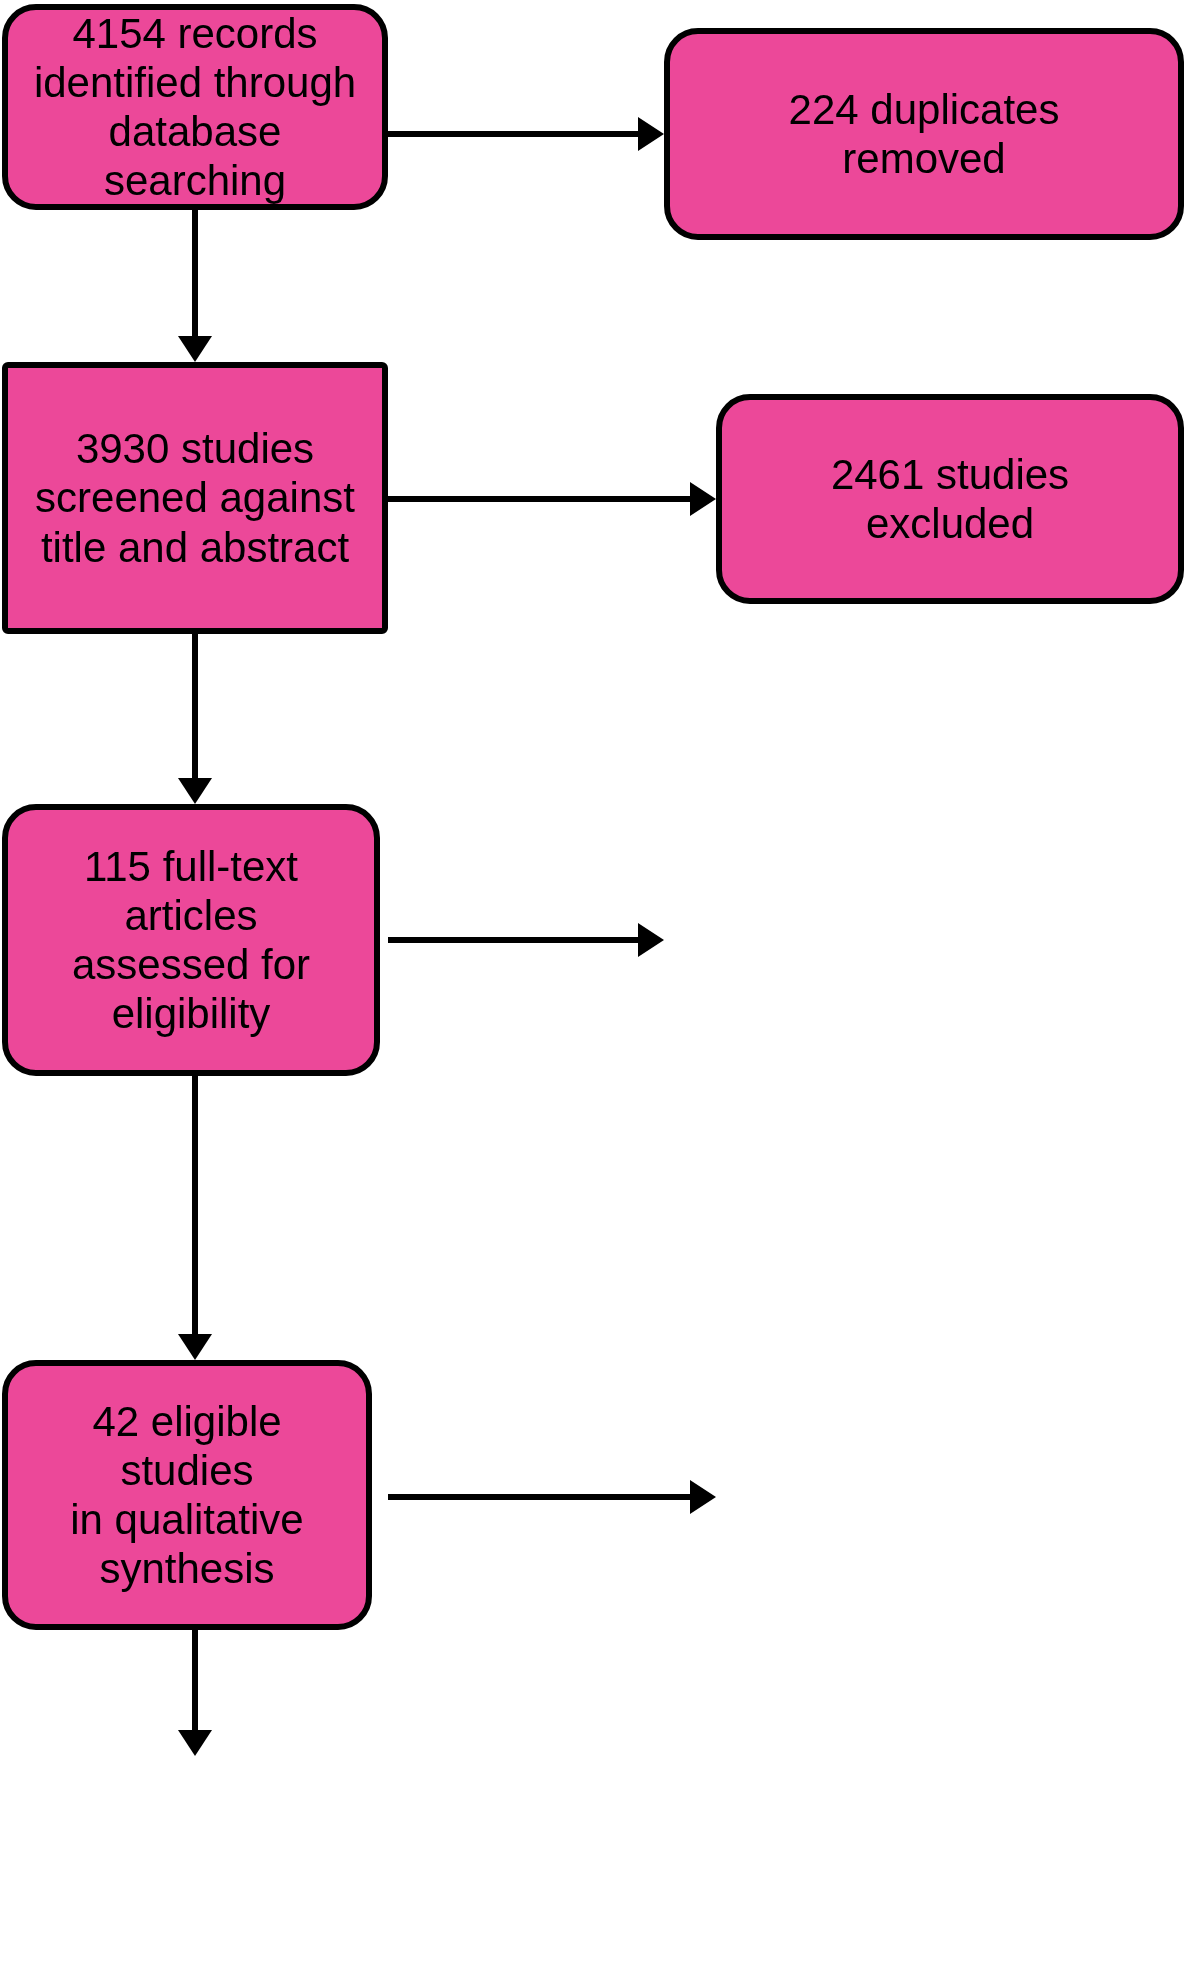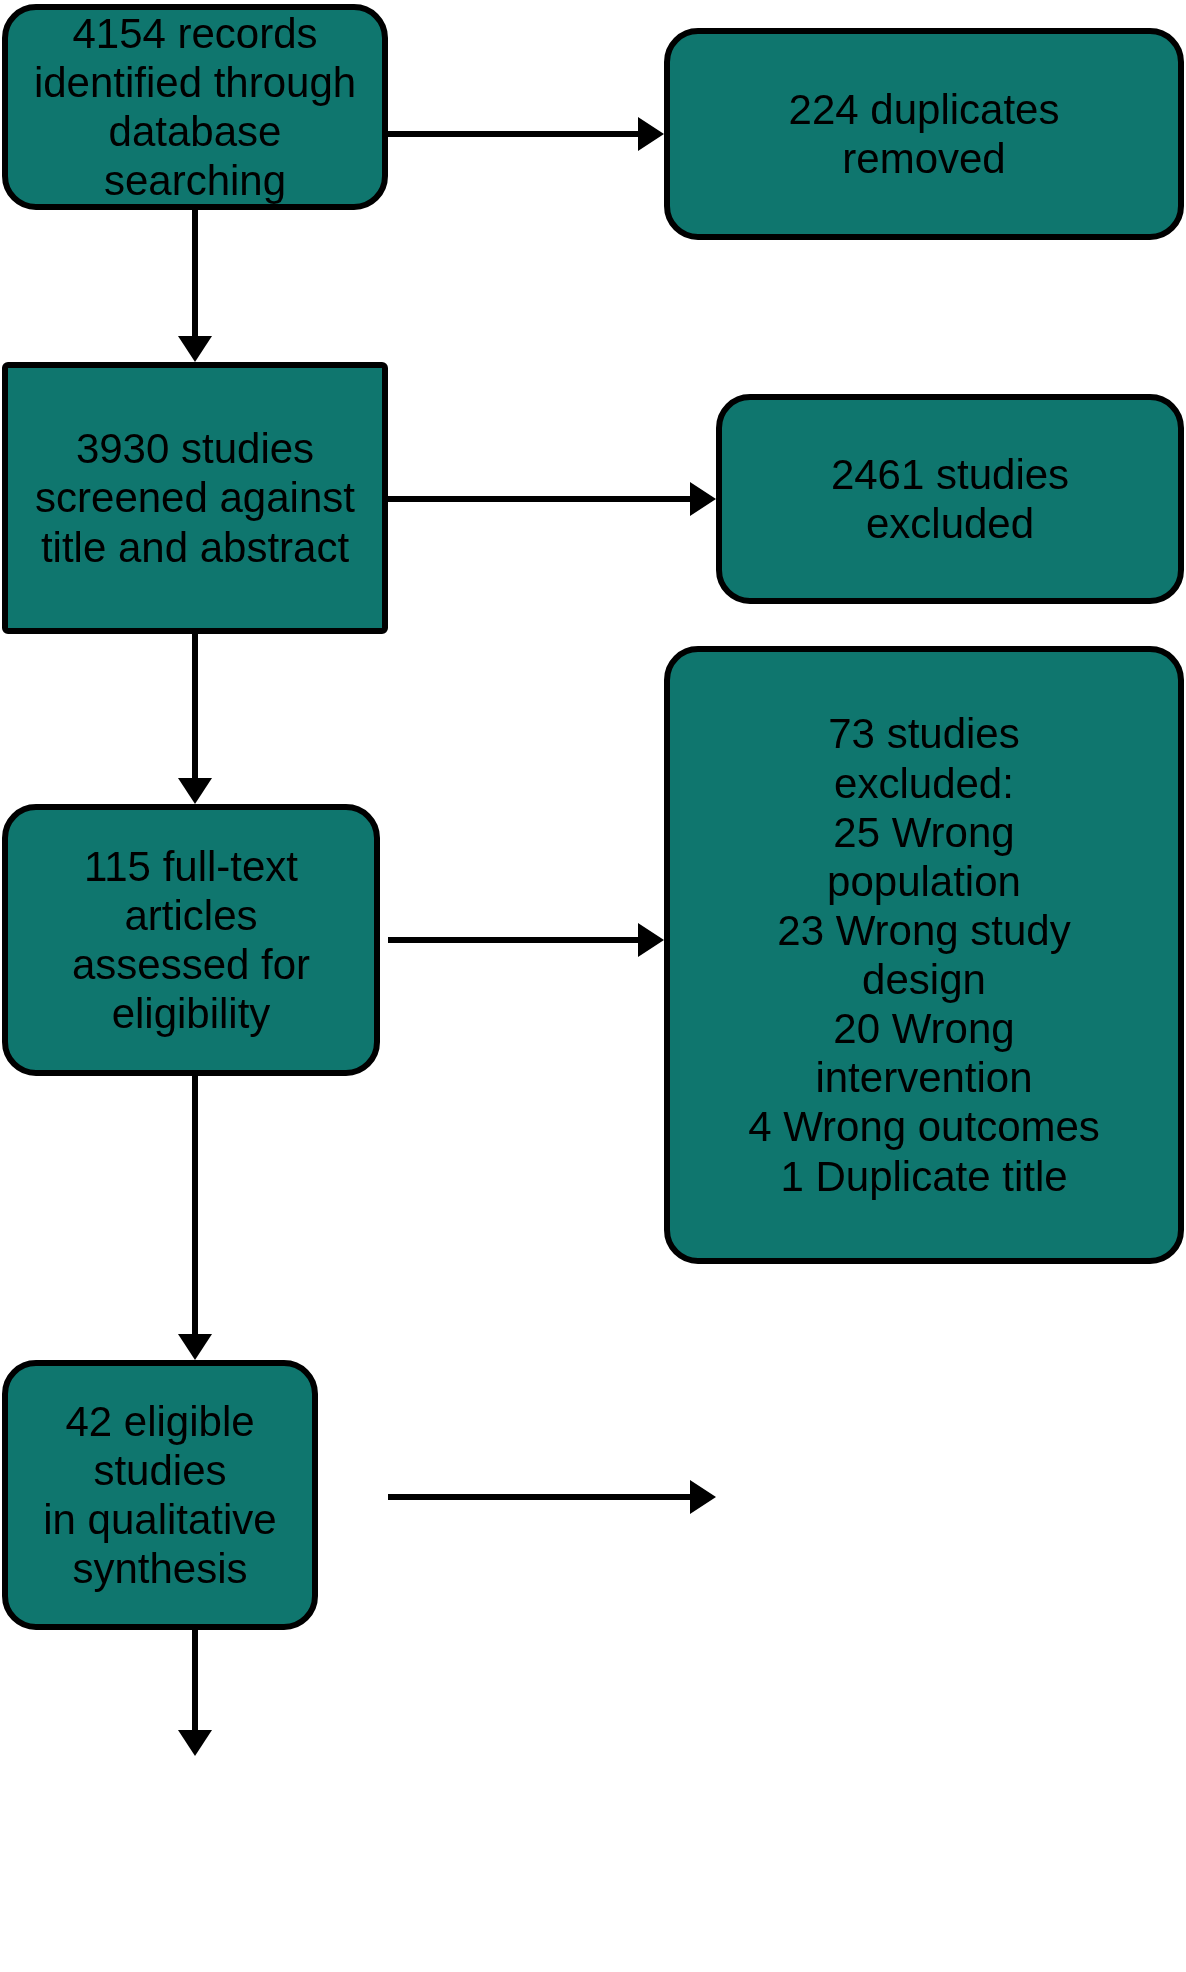--- a/index.html
+++ b/index.html
@@ -3,39 +3,39 @@
 <meta charset="utf-8">
 <style>
   html,body{margin:0;padding:0;background:#ffffff;}
   body{font-family:"Liberation Sans","DejaVu Sans",sans-serif;}
   #stage{position:relative;width:1186px;height:1972px;background:#fff;overflow:hidden;}
   .box{
     position:absolute;
     box-sizing:border-box;
     border:6px solid #000;
     border-radius:34px;
-    background:#0f766e;
+    background:#ec4899;
     display:flex;
     align-items:center;
     justify-content:center;
     text-align:center;
     color:#000;
     line-height:1.17;
     padding:6px 14px;
     z-index:2;
   }
   .box .txt{white-space:pre-line;display:block;width:100%;}
   
   #n-identified{left:2px;  top:4px;    width:386px; height:206px; font-size:42px;}
   #n-duplicates{left:664px;top:28px;   width:520px; height:212px; font-size:42px;}
   #n-screened{  left:2px;  top:362px;  width:386px; height:272px; font-size:42px;border-radius:6px;}
   #n-excluded{  left:716px;top:394px;  width:468px; height:210px; font-size:42px;}
   #n-fulltext{  left:2px;  top:804px;  width:378px; height:272px; font-size:42px;}
   #n-exclreasons{left:664px;top:646px; width:520px; height:618px; font-size:42px;}
-  #n-qualitative{left:2px;  top:1360px; width:316px; height:270px; font-size:42px;justify-content:center;}
+  #n-qualitative{left:2px;  top:1360px; width:370px; height:270px; font-size:42px;justify-content:center;}
   #n-missing{   left:716px;top:1392px; width:468px; height:210px; font-size:42px;}
   #n-quant{     left:2px;  top:1760px; width:386px; height:208px; font-size:42px;}
 
   
   .vline{position:absolute;width:6px;background:#000;z-index:1;}
   .hline{position:absolute;height:6px;background:#000;z-index:1;}
   .arrow-down{
     position:absolute;width:0;height:0;
     border-left:17px solid transparent;
     border-right:17px solid transparent;
@@ -100,32 +100,20 @@
     <span class="txt">2461 studies
 excluded</span>
   </div>
 
   <div class="box" id="n-fulltext">
     <span class="txt">115 full-text articles
 assessed for
 eligibility</span>
   </div>
 
-  <div class="box" id="n-exclreasons">
-    <span class="txt">73 studies
-excluded:
-25 Wrong
-population
-23 Wrong study
-design
-20 Wrong
-intervention
-4 Wrong outcomes
-1 Duplicate title</span>
-  </div>
 
   <div class="box" id="n-qualitative">
     <span class="txt">42 eligible studies
 in qualitative
 synthesis</span>
   </div>
 
 
 
 </div>

